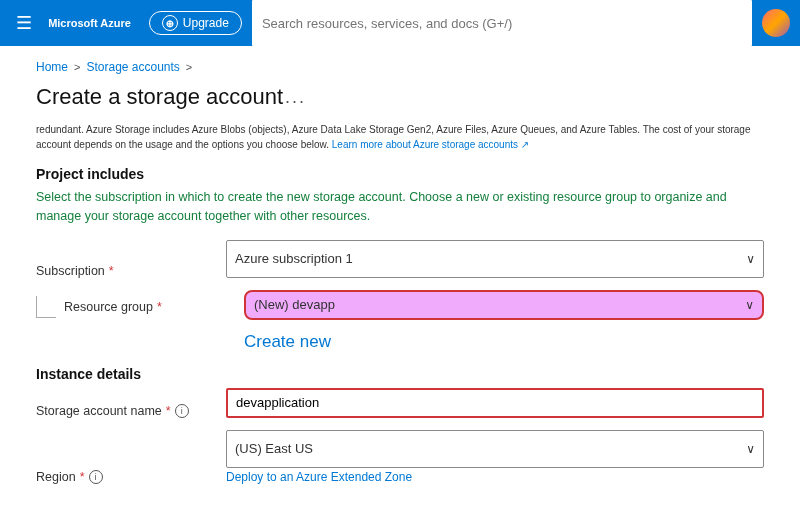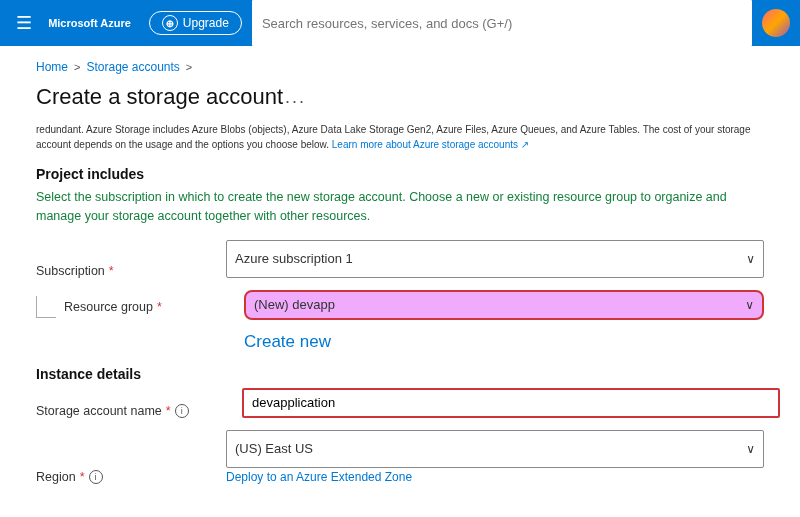--- a/index.html
+++ b/index.html
@@ -239,21 +239,20 @@
       cursor: pointer;
       text-decoration: none;
       display: inline-block;
       margin-top: 2px;
     }
 
     
     .input-active {
       border: 2px solid #d13438;
       outline: none;
-      margin-left: 16px;
     }
   </style>
 </head>
 <body>
 
 <div class="top-nav">
   <span class="nav-hamburger">☰</span>
   <span class="nav-logo">Microsoft Azure</span>
   <button class="nav-upgrade-btn">
     <span class="nav-upgrade-icon">⊕</span>

